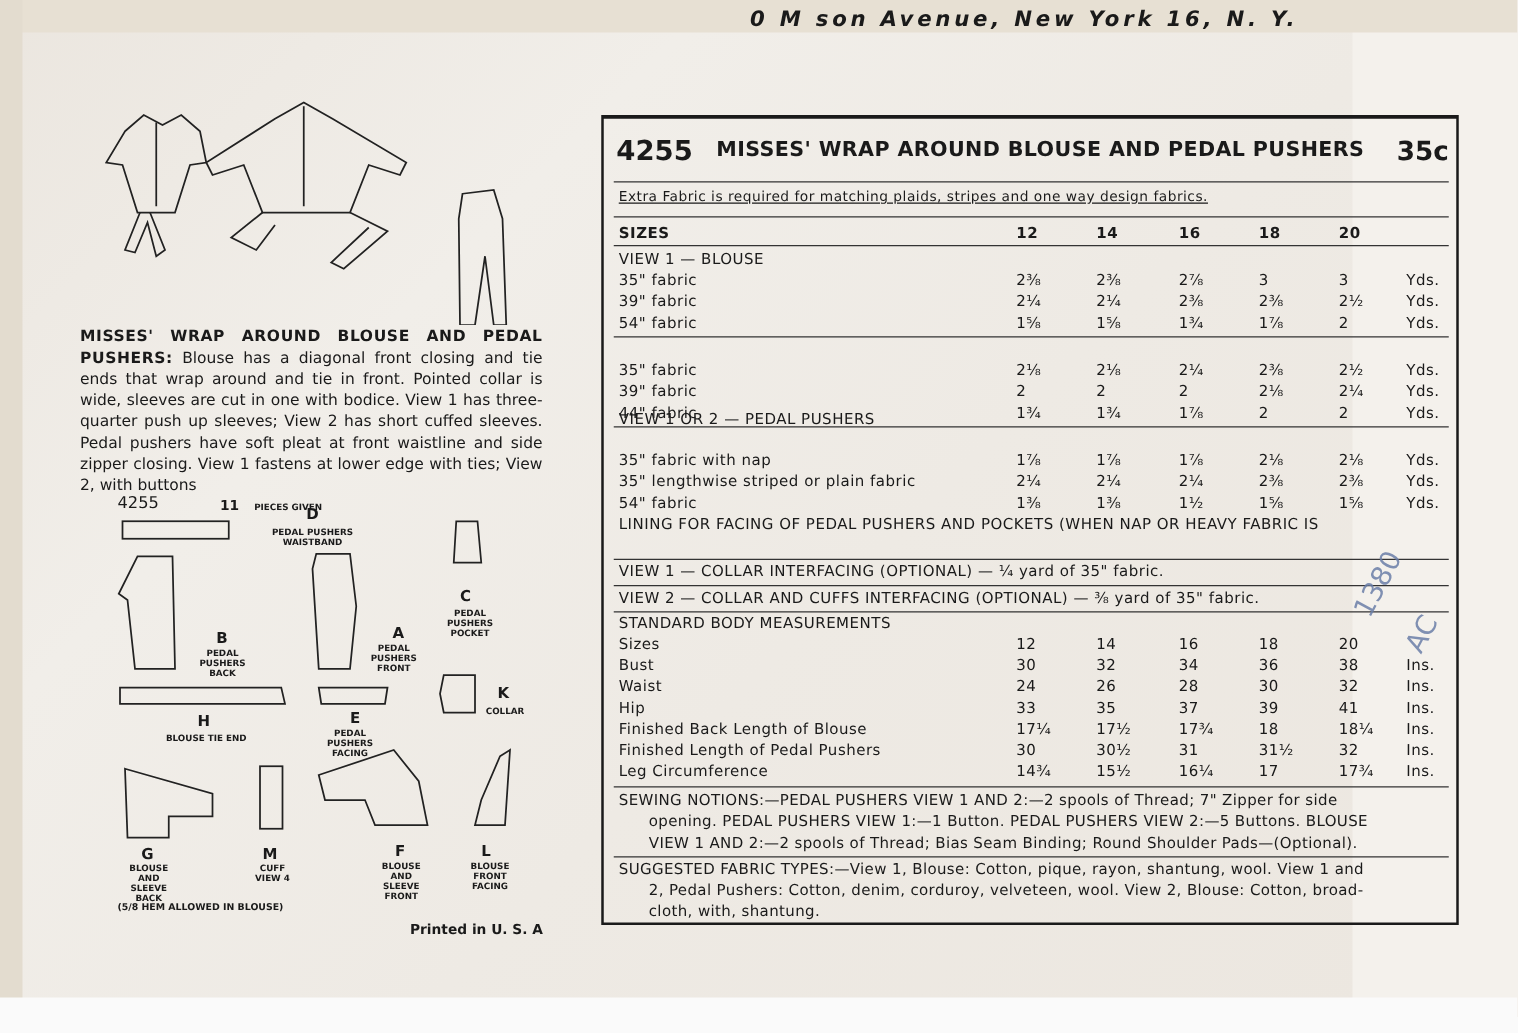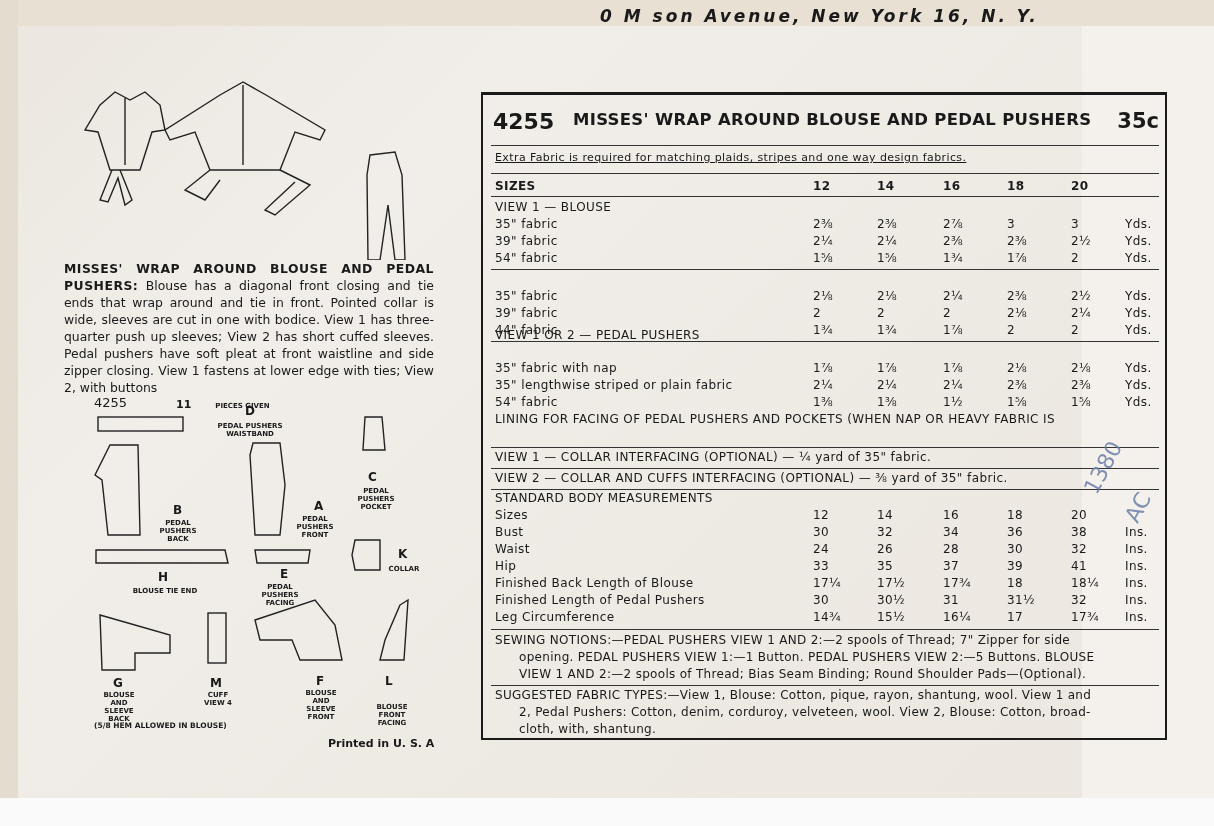--- a/index.html
+++ b/index.html
@@ -97,21 +97,21 @@
   </svg>
 
   <div class="desc">
     <b>MISSES' WRAP AROUND BLOUSE AND PEDAL PUSHERS:</b>
     <span>Blouse has a diagonal front closing and tie ends that wrap around and tie in front. Pointed collar is wide, sleeves are cut in one with bodice. View 1 has three-quarter push up sleeves; View 2 has short cuffed sleeves. Pedal pushers have soft pleat at front waistline and side zipper closing. View 1 fastens at lower edge with ties; View 2, with buttons</span>
   </div>
 
   <div class="pieces">
     <div class="pieces-count">4255</div>
     <div class="pieces-given">
-      <span style="font-size:11px;margin-right:24px;">11</span><span>PIECES GIVEN</span>
+      <span style="font-size:11px;margin-right:12px;">11</span><span>PIECES GIVEN</span>
     </div>
     <svg style="position:absolute;left:0;top:0" width="380" height="360" fill="none" stroke="#222" stroke-width="1.4">
       <rect x="18" y="22" width="85" height="14"></rect>
       <path d="M30 50 L58 50 L60 140 L28 140 L22 85 L15 80 Z"></path>
       <path d="M173 48 L200 48 L205 90 L200 140 L175 140 L170 60 Z"></path>
       <path d="M285 22 L302 22 L305 55 L283 55 Z"></path>
       <path d="M16 155 L145 155 L148 168 L16 168 Z"></path>
       <path d="M175 155 L230 155 L228 168 L177 168 Z"></path>
       <path d="M275 145 L300 145 L300 175 L275 175 L272 160 Z"></path>
       <path d="M20 220 L90 240 L90 258 L55 258 L55 275 L22 275 Z"></path>
@@ -133,21 +133,21 @@
     <div class="piece-label" style="left:170px;top:188px;width:60px">PEDAL PUSHERS FACING</div>
     <div class="piece-letter" style="left:318px;top:152px">K</div>
     <div class="piece-label" style="left:304px;top:170px;width:40px">COLLAR</div>
     <div class="piece-letter" style="left:33px;top:281px">G</div>
     <div class="piece-label" style="left:18px;top:296px;width:42px">BLOUSE AND SLEEVE BACK</div>
     <div class="piece-letter" style="left:130px;top:281px">M</div>
     <div class="piece-label" style="left:120px;top:296px;width:36px">CUFF VIEW 4</div>
     <div class="piece-letter" style="left:236px;top:279px">F</div>
     <div class="piece-label" style="left:220px;top:294px;width:42px">BLOUSE AND SLEEVE FRONT</div>
     <div class="piece-letter" style="left:305px;top:279px">L</div>
-    <div class="piece-label" style="left:290px;top:308px;width:44px">BLOUSE FRONT FACING</div>
+    <div class="piece-label" style="left:290px;top:294px;width:44px">BLOUSE FRONT FACING</div>
     <div class="hem-note">(5/8 HEM ALLOWED IN BLOUSE)</div>
     <div class="printed">Printed in U. S. A</div>
   </div>
 
   <div class="frame">
     <div class="title-row">
       <span class="pattern-num">4255</span>
       <span class="pattern-title">MISSES' WRAP AROUND BLOUSE AND PEDAL PUSHERS</span>
       <span class="price">35c</span>
     </div>

